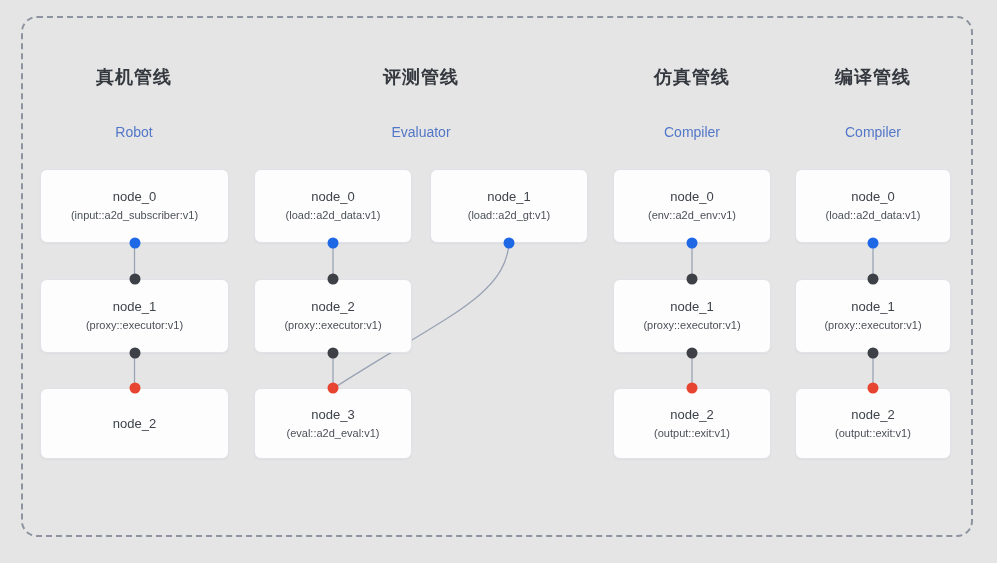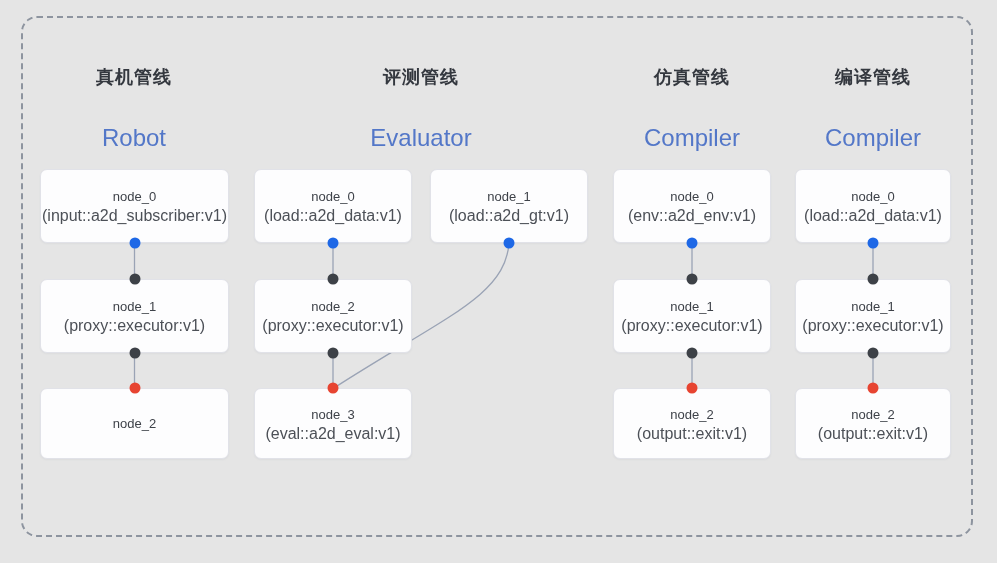--- a/index.html
+++ b/index.html
@@ -39,21 +39,21 @@
     font-size: 18px;
     font-weight: 700;
     letter-spacing: 1px;
     z-index: 2;
   }
   .hdr-en {
     position: absolute;
     top: 124px;
     width: 200px;
     text-align: center;
-    font-size: 24px;
+    font-size: 14px;
     z-index: 2;
   }
 
   .node {
     position: absolute;
     z-index: 2;
     background: #fdfdfe;
     border: 1px solid #e1e2e8;
     border-radius: 7px;
     box-shadow: 0 1px 2px rgba(60,70,100,0.05);
@@ -62,21 +62,21 @@
     align-items: center;
     justify-content: center;
     gap: 4px;
     box-sizing: border-box;
   }
   .node-title {
     font-size: 13px;
     line-height: 15px;
   }
   .node-subtitle {
-    font-size: 16px;
+    font-size: 11px;
     line-height: 15px;
   }
 
   .dot {
     position: absolute;
     z-index: 3;
     width: 11px; height: 11px;
     border-radius: 50%;
     transform: translate(-50%, -50%);
   }

